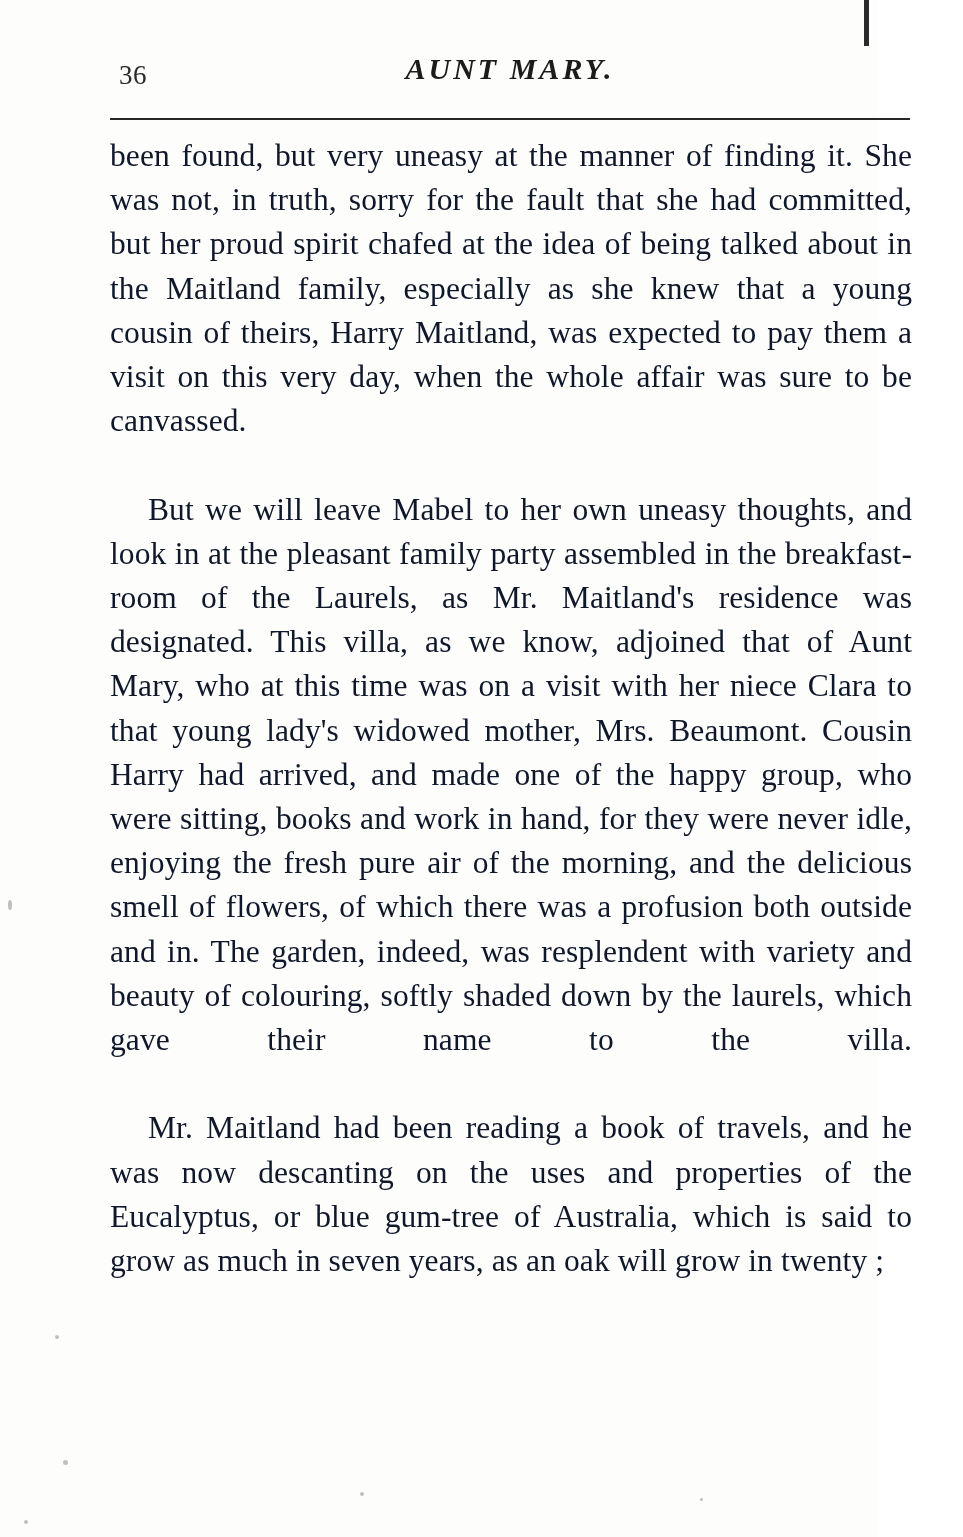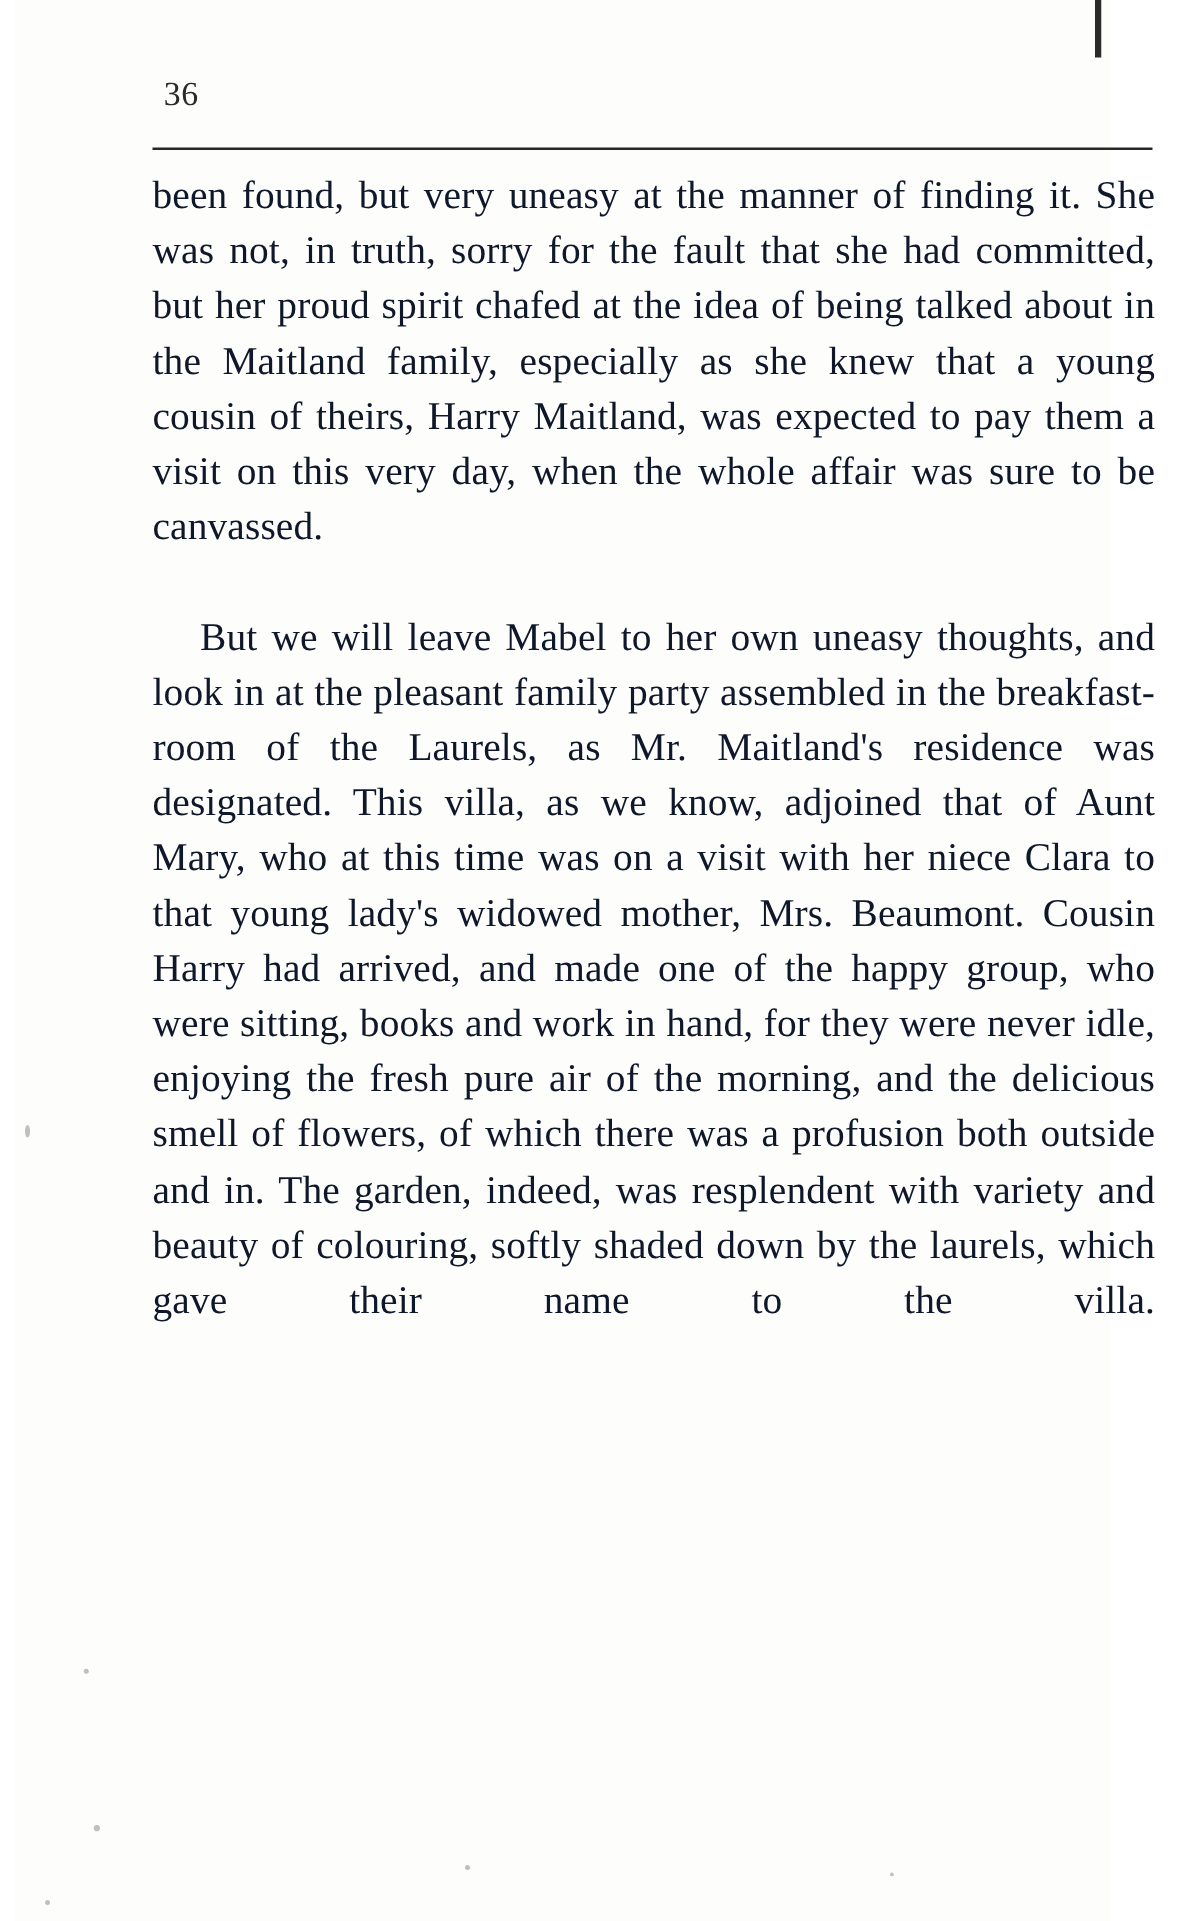--- a/index.html
+++ b/index.html
@@ -11,21 +11,21 @@
     width: 963px;
     height: 1537px;
     position: relative;
     overflow: hidden;
     font-family: "Liberation Serif", serif;
     color: #1a1a1a;
   }
 
   .page {
     position: absolute;
-    top: 0; left: 12px;
+    top: 0; left: 0;
     width: 877px;
     height: 1537px;
     background: #fdfdfb;
   }
 
   
   .speck {
     position: absolute;
     background: #8d8d8d;
     border-radius: 50%;
@@ -113,22 +113,24 @@
 
   <div class="speck" style="left:8px; top:900px; width:4px; height:10px;"></div>
   <div class="speck" style="left:55px; top:1335px; width:4px; height:4px;"></div>
   <div class="speck" style="left:63px; top:1460px; width:5px; height:5px;"></div>
   <div class="speck" style="left:360px; top:1492px; width:4px; height:4px;"></div>
   <div class="speck" style="left:700px; top:1498px; width:3px; height:3px;"></div>
   <div class="speck" style="left:24px; top:1520px; width:4px; height:4px;"></div>
 
   <div class="header">
     <div class="folio">36</div>
+    <div class="running-title">AUNT MARY.</div>
   </div>
 
   <div class="rule"></div>
 
   <div class="body-text">
     <p class="first">been found, but very uneasy at the manner of finding it.   She was not, in truth, sorry for the fault that she had committed, but her proud spirit chafed at the idea of being talked about in the Maitland family, especially as she knew that a young cousin of theirs, Harry Maitland, was expected to pay them a visit on this very day, when the whole affair was sure to be canvassed.</p>
     <p>But we will leave Mabel to her own uneasy thoughts, and look in at the pleasant family party assembled in the breakfast-room of the Laurels, as Mr. Maitland's residence was designated. This villa, as we know, adjoined that of Aunt Mary, who at this time was on a visit with her niece Clara to that young lady's widowed mother, Mrs. Beaumont.   Cousin Harry had arrived, and made one of the happy group, who were sitting, books and work in hand, for they were never idle, enjoying the fresh pure air of the morning, and the delicious smell of flowers, of which there was a profusion both outside and in.   The garden, indeed, was resplendent with variety and beauty of colouring, softly shaded down by the laurels, which gave their name to the villa.</p>
+    <p class="ragged">Mr. Maitland had been reading a book of travels, and he was now descanting on the uses and properties of the Eucalyptus, or blue gum-tree of Australia, which is said to grow as much in seven years, as an oak will grow in twenty ;</p>
   </div>
 
 </div>
 
 </body></html>

